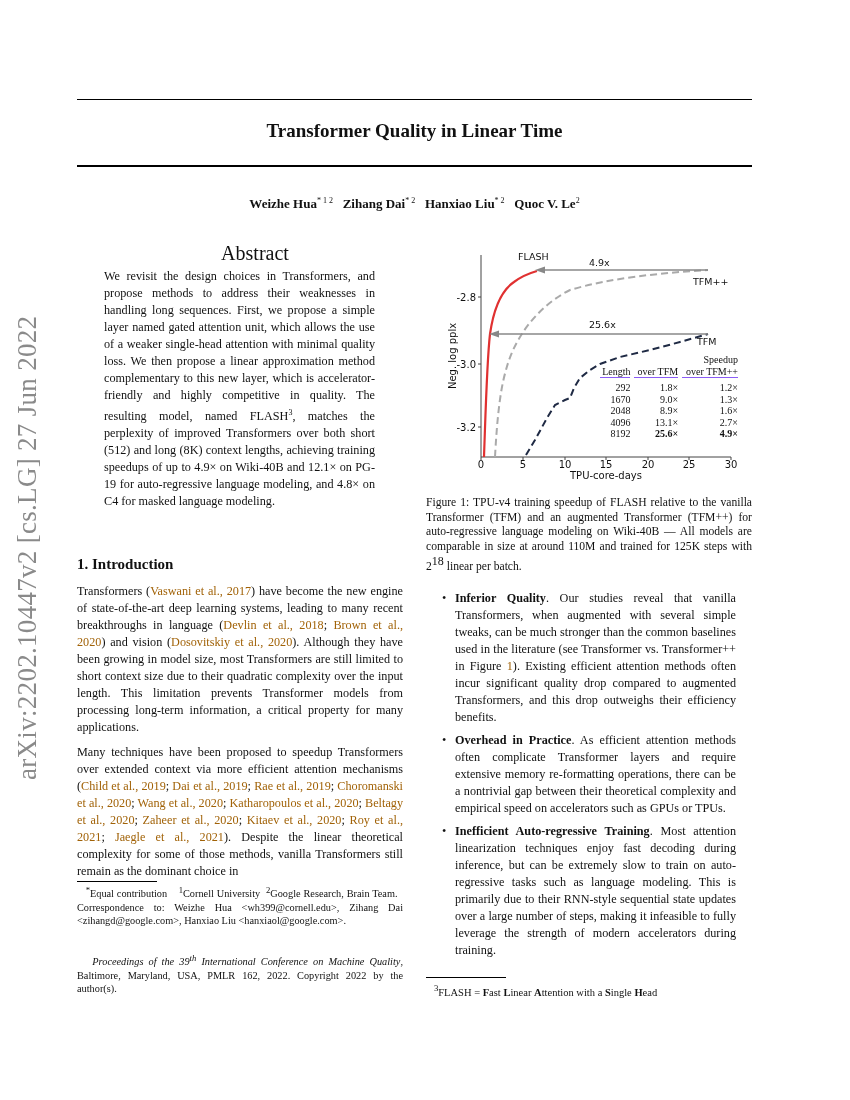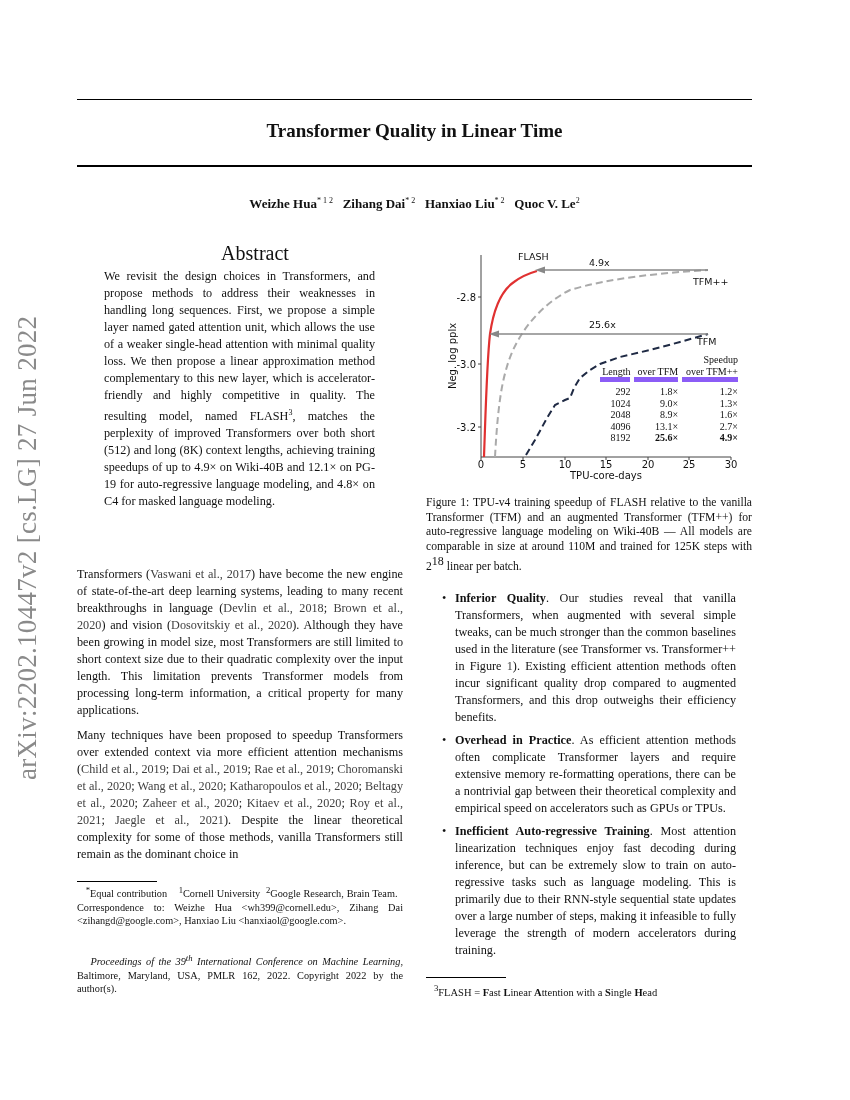--- a/index.html
+++ b/index.html
@@ -13,32 +13,32 @@
              font-weight:bold; font-size:13px; }
   .authors sup { font-weight:normal; font-size:8px; }
   .arxiv { position:absolute; left:12px; top:780px; transform-origin:0 0; transform:rotate(-90deg);
            font-size:27px; color:#8a8a8a; white-space:nowrap; letter-spacing:0.3px; }
   .col-left { position:absolute; left:77px; width:326px; }
   .col-right { position:absolute; left:426px; width:326px; }
   .abstract-head { position:absolute; left:77px; width:356px; top:242px; text-align:center; font-weight:normal; font-size:20px; }
   .abstract { position:absolute; left:104px; width:271px; top:268px; font-size:12.2px; line-height:17px; text-align:justify; }
   .section-head { font-weight:bold; font-size:15px; }
   p.body { margin:0; font-size:12.2px; line-height:17px; text-align:justify; }
-  .cite { color:#404040; }
+  .cite { color:#a16207; }
   .caption { font-size:11.6px; line-height:14.5px; text-align:justify; }
   .footnote { font-size:10.3px; line-height:13.5px; text-align:justify; }
   .fn-rule { position:absolute; height:1px; background:#000; width:80px; }
   ul.bullets { margin:16px; padding:0; list-style:none; }
   ul.bullets li { position:relative; padding-left:13px; font-size:12.2px; line-height:17px; text-align:justify; margin-bottom:6px; }
   ul.bullets li::before { content:"•"; position:absolute; left:0; top:0; }
   .chart-svg text { font-family:"DejaVu Sans", sans-serif; }
   .tbl { position:absolute; left:596px; top:354px; width:146px; font-family:"Liberation Serif", serif; font-size:10px; }
   .tbl table { border-collapse:separate; border-spacing:4px 0; width:100%; }
   .tbl th, .tbl td { font-weight:normal; text-align:right; padding:0; line-height:11.5px; white-space:nowrap; }
-  .tbl .hdr-rule { border-bottom:5px solid #8b5cf6; }
+  .tbl .hdr-rule { border-bottom:1px solid #8b5cf6; }
   .tbl b { font-weight:bold; }
 </style>
 </head>
 <body>
 
 <div class="rule" style="top:99px;height:1px;"></div>
 <div class="title">Transformer Quality in Linear Time</div>
 <div class="rule" style="top:165px;height:2px;"></div>
 
 <div class="authors">
@@ -49,34 +49,35 @@
 </div>
 
 <div class="arxiv">arXiv:2202.10447v2  [cs.LG]  27 Jun 2022</div>
 
 <div class="abstract-head">Abstract</div>
 <div class="abstract">
   <span>We revisit the design choices in Transformers, and propose methods to address their weaknesses in handling long sequences. First, we propose a simple layer named gated attention unit, which allows the use of a weaker single-head attention with minimal quality loss. We then propose a linear approximation method complementary to this new layer, which is accelerator-friendly and highly competitive in quality. The resulting model, named FLASH</span><sup style="font-size:8px">3</sup><span>, matches the perplexity of improved Transformers over both short (512) and long (8K) context lengths, achieving training speedups of up to 4.9× on Wiki-40B and 12.1× on PG-19 for auto-regressive language modeling, and 4.8× on C4 for masked language modeling.</span>
 </div>
 
 <div class="col-left" style="top:556px;">
+  <div class="section-head">1. Introduction</div>
   <p class="body" style="margin-top:10px;">
     <span>Transformers (</span><span class="cite">Vaswani et al., 2017</span><span>) have become the new engine of state-of-the-art deep learning systems, leading to many recent breakthroughs in language (</span><span class="cite">Devlin et al., 2018</span><span>; </span><span class="cite">Brown et al., 2020</span><span>) and vision (</span><span class="cite">Dosovitskiy et al., 2020</span><span>). Although they have been growing in model size, most Transformers are still limited to short context size due to their quadratic complexity over the input length. This limitation prevents Transformer models from processing long-term information, a critical property for many applications.</span>
   </p>
   <p class="body" style="margin-top:8px;">
     <span>Many techniques have been proposed to speedup Transformers over extended context via more efficient attention mechanisms (</span><span class="cite">Child et al., 2019</span>; <span class="cite">Dai et al., 2019</span>; <span class="cite">Rae et al., 2019</span>; <span class="cite">Choromanski et al., 2020</span>; <span class="cite">Wang et al., 2020</span>; <span class="cite">Katharopoulos et al., 2020</span>; <span class="cite">Beltagy et al., 2020</span>; <span class="cite">Zaheer et al., 2020</span>; <span class="cite">Kitaev et al., 2020</span>; <span class="cite">Roy et al., 2021</span>; <span class="cite">Jaegle et al., 2021</span><span>). Despite the linear theoretical complexity for some of those methods, vanilla Transformers still remain as the dominant choice in</span>
   </p>
 </div>
 
 <div class="fn-rule" style="left:77px;top:881px;width:80px;"></div>
 <div class="col-left footnote" style="top:884px;">
   &nbsp;&nbsp;&nbsp;<sup>*</sup><span>Equal contribution</span>&nbsp;&nbsp;&nbsp;&nbsp;<sup>1</sup><span>Cornell University</span>&nbsp;&nbsp;<sup>2</sup><span>Google Research, Brain Team.</span>&nbsp;&nbsp; <span>Correspondence to: Weizhe Hua &lt;wh399@cornell.edu&gt;, Zihang Dai &lt;zihangd@google.com&gt;, Hanxiao Liu &lt;hanxiaol@google.com&gt;.</span>
 </div>
 <div class="col-left footnote" style="top:952px;">
-  &nbsp;&nbsp;&nbsp;<i>Proceedings of the </i><i>39</i><sup><i>th</i></sup><i> International Conference on Machine Learning</i><span>, Baltimore, Maryland, USA, PMLR 162, 2022. Copyright 2022 by the author(s).</span>
+  &nbsp;&nbsp;&nbsp;<i>Proceedings of the </i><i>39</i><sup><i>th</i></sup><i> International Conference on Machine Quality</i><span>, Baltimore, Maryland, USA, PMLR 162, 2022. Copyright 2022 by the author(s).</span>
 </div>
 
 <svg class="chart-svg abs" style="left:420px;top:240px;" width="340" height="250" viewBox="420 240 340 250">
 
   <line x1="481" y1="255" x2="481" y2="457" stroke="#444" stroke-width="1"></line>
   <line x1="481" y1="457" x2="731" y2="457" stroke="#444" stroke-width="1"></line>
 
   <g font-size="10" fill="#111" text-anchor="middle">
     <line x1="481" y1="457" x2="481" y2="460" stroke="#444"></line>
       <text x="481" y="468">0</text>
@@ -140,21 +141,21 @@
     </tr>
     <tr>
           <td style="height:4px" colspan="3"></td>
         </tr>
     <tr>
           <td>292</td>
           <td>1.8×</td>
           <td>1.2×</td>
         </tr>
     <tr>
-          <td>1024</td>
+          <td>1670</td>
           <td>9.0×</td>
           <td>1.3×</td>
         </tr>
     <tr>
           <td>2048</td>
           <td>8.9×</td>
           <td>1.6×</td>
         </tr>
     <tr>
           <td>4096</td>

